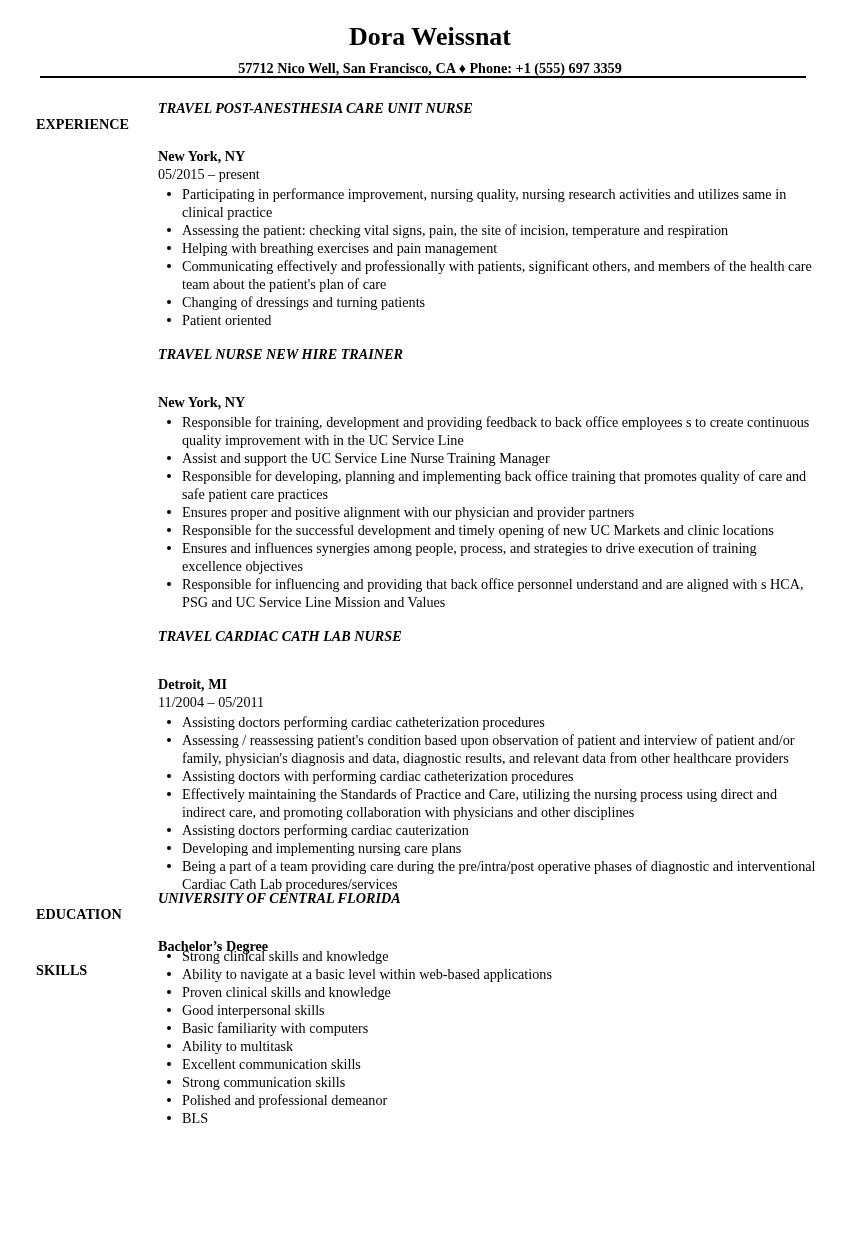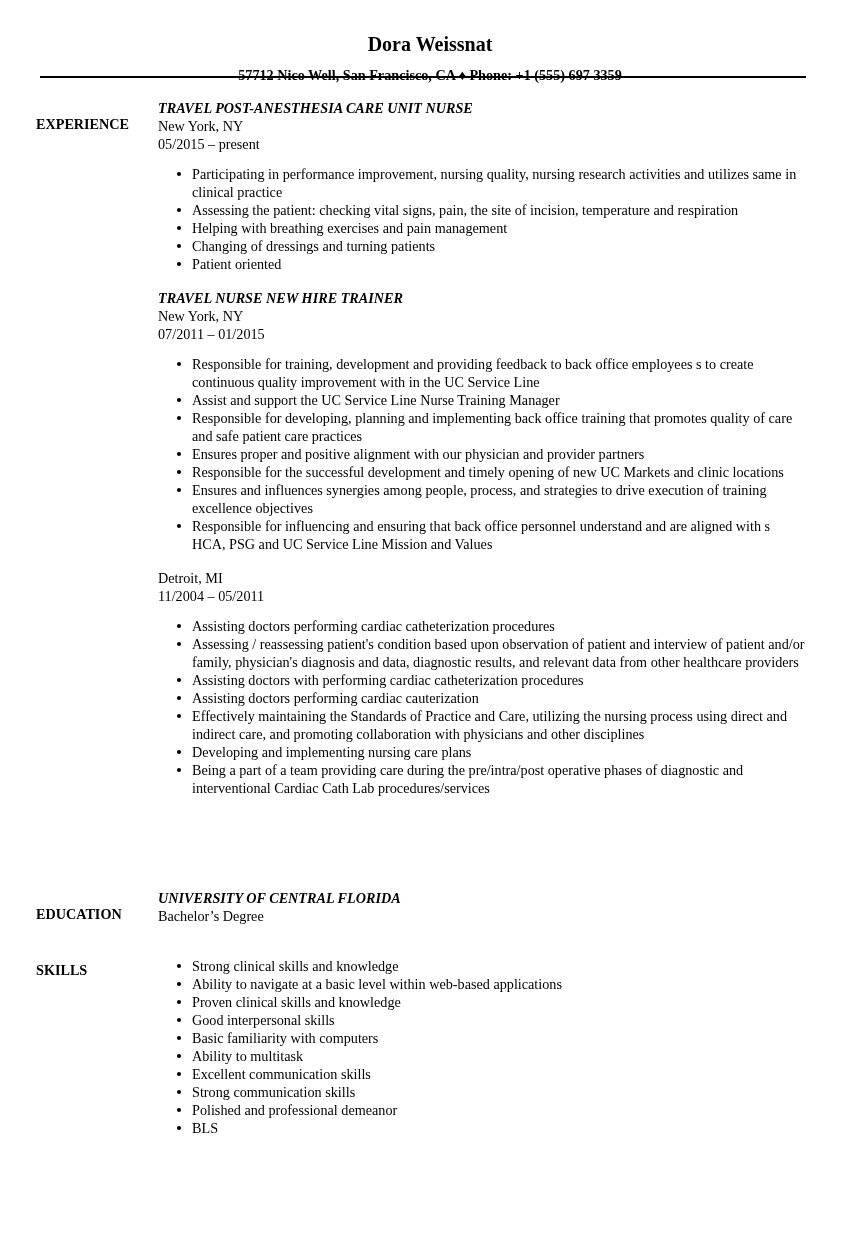--- a/index.html
+++ b/index.html
@@ -2,32 +2,32 @@
 <html><head>
 <meta charset="utf-8">
 <style>
   html, body { margin: 0; padding: 0; background: #ffffff; }
   body {
     width: 860px; height: 1240px; position: relative; overflow: hidden;
     font-family: "Liberation Serif", "DejaVu Serif", serif;
     color: #000; font-size: 14.2px; line-height: 18px;
   }
   .header { position: absolute; left: 0; top: 24px; width: 860px; text-align: center; }
-  .name { font-weight: bold; font-size: 20px; line-height: 26px; margin-top: 7px; }
+  .name { font-weight: bold; font-size: 26px; line-height: 26px; }
   .contact { font-weight: bold; font-size: 14.2px; margin-top: 9px; }
   .rule { position: absolute; left: 40px; top: 76px; width: 766px; height: 2px; background: #000; }
 
   .section { position: absolute; left: 36px; width: 790px; }
   .sec-label { position: absolute; left: 0; top: 16px; font-weight: bold; font-size: 14.2px; }
   .sec-body { position: absolute; left: 122px; top: 0; width: 660px; }
 
   .job { margin-bottom: 16px; }
   .job-title { font-weight: bold; font-style: italic; }
-  .job-loc { font-weight: normal; }
-  ul { margin: 12px; padding: 0 0 0 22px; list-style: none; }
+  .job-loc { font-weight: bold; margin-top: 30px; }
+  ul { margin: 2px; padding: 0 0 0 22px; list-style: none; }
   li { position: relative; padding-left: 0; }
   li::before {
     content: ""; position: absolute; left: -15px; top: 7px;
     width: 4px; height: 4px; border-radius: 50%; background: #000;
   }
 </style>
 </head>
 <body>
 
 <div class="header">
@@ -45,49 +45,50 @@
   <div class="sec-body">
 
     <div class="job">
       <div class="job-title">TRAVEL POST-ANESTHESIA CARE UNIT NURSE</div>
       <div class="job-loc">New York, NY</div>
       <div>05/2015 – present</div>
       <ul>
         <li>Participating in performance improvement, nursing quality, nursing research activities and utilizes same in clinical practice</li>
         <li>Assessing the patient: checking vital signs, pain, the site of incision, temperature and respiration</li>
         <li>Helping with breathing exercises and pain management</li>
+        <li>Communicating effectively and professionally with patients, significant others, and members of the health care team about the patient's plan of care</li>
         <li>Changing of dressings and turning patients</li>
         <li>Patient oriented</li>
       </ul>
     </div>
 
     <div class="job">
       <div class="job-title">TRAVEL NURSE NEW HIRE TRAINER</div>
       <div class="job-loc">New York, NY</div>
-      <div>07/2011 – 01/2015</div>
       <ul>
         <li>Responsible for training, development and providing feedback to back office employees s to create continuous quality improvement with in the UC Service Line</li>
         <li>Assist and support the UC Service Line Nurse Training Manager</li>
         <li>Responsible for developing, planning and implementing back office training that promotes quality of care and safe patient care practices</li>
         <li>Ensures proper and positive alignment with our physician and provider partners</li>
         <li>Responsible for the successful development and timely opening of new UC Markets and clinic locations</li>
         <li>Ensures and influences synergies among people, process, and strategies to drive execution of training excellence objectives</li>
-        <li>Responsible for influencing and ensuring that back office personnel understand and are aligned with s HCA, PSG and UC Service Line Mission and Values</li>
+        <li>Responsible for influencing and providing that back office personnel understand and are aligned with s HCA, PSG and UC Service Line Mission and Values</li>
       </ul>
     </div>
 
     <div class="job">
+      <div class="job-title">TRAVEL CARDIAC CATH LAB NURSE</div>
       <div class="job-loc">Detroit, MI</div>
       <div>11/2004 – 05/2011</div>
       <ul>
         <li>Assisting doctors performing cardiac catheterization procedures</li>
         <li>Assessing / reassessing patient's condition based upon observation of patient and interview of patient and/or family, physician's diagnosis and data, diagnostic results, and relevant data from other healthcare providers</li>
         <li>Assisting doctors with performing cardiac catheterization procedures</li>
+        <li>Effectively maintaining the Standards of Practice and Care, utilizing the nursing process using direct and indirect care, and promoting collaboration with physicians and other disciplines</li>
         <li>Assisting doctors performing cardiac cauterization</li>
-        <li>Effectively maintaining the Standards of Practice and Care, utilizing the nursing process using direct and indirect care, and promoting collaboration with physicians and other disciplines</li>
         <li>Developing and implementing nursing care plans</li>
         <li>Being a part of a team providing care during the pre/intra/post operative phases of diagnostic and interventional Cardiac Cath Lab procedures/services</li>
       </ul>
     </div>
 
   </div>
 </div>
 
 <div class="section" style="top:889px;">
   <div class="sec-label">EDUCATION</div>

